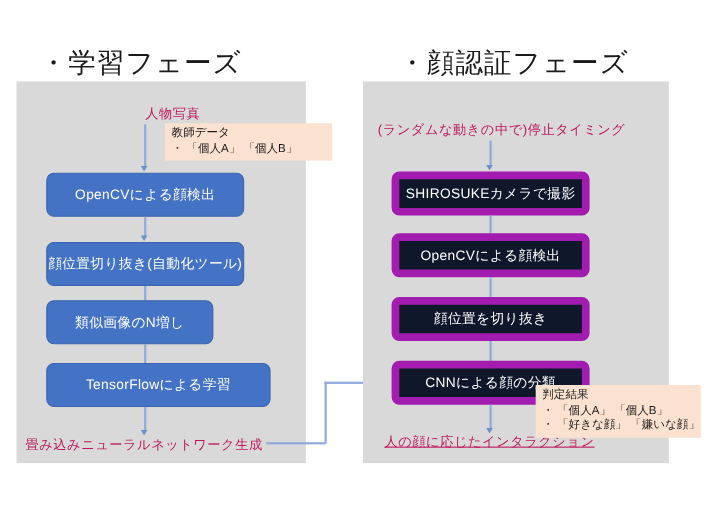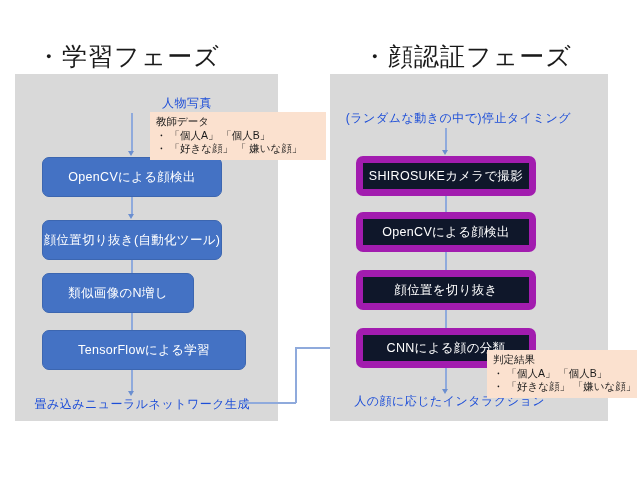--- a/index.html
+++ b/index.html
@@ -39,24 +39,24 @@
     top: 74px;
     height: 347px;
   }
   #panel-left  { left: 15px;  width: 263px; }
   #panel-right { left: 330px; width: 278px; }
 
   
   .plain-label {
     position: absolute;
     font-size: 12px;
-    color: #1d4ed8;
+    color: #be185d;
     white-space: nowrap;
     letter-spacing: .5px;
-    text-align: right;
+    text-align: center;
   }
 
   
   .node {
     position: absolute;
     height: 40px;
     border-radius: 7px;
     display: flex;
     align-items: center;
     justify-content: center;
@@ -145,26 +145,25 @@
   <div class="vline" style="left:131px; top:313px; height:18px;"></div>
   <div class="arrow-down" style="left:128px; top:330px;"></div>
 
   <div class="node blue" style="left:42px; top:330px; width:204px;">
     <span>TensorFlowによる学習</span>
   </div>
 
   <div class="vline" style="left:131px; top:370px; height:22px;"></div>
   <div class="arrow-down" style="left:128px; top:391px;"></div>
 
-  <div class="plain-label" style="left:22px; top:396px; width:218px;margin-left:10px;">畳み込みニューラルネットワーク生成</div>
-
-  <div class="callout" style="left:150px; top:112px; width:176px;">
+  <div class="plain-label" style="left:22px; top:396px; width:218px;">畳み込みニューラルネットワーク生成</div>
+
+  <div class="callout" style="left:150px; top:112px; width:152px;">
     <span class="c-line">教師データ</span>
     <span class="c-line">・ 「個人A」 「個人B」</span>
-    <span class="c-line">・ 「好きな顔」 「 嫌いな顔」</span>
   </div>
 
   <div class="hline" style="left:242px; top:402px; width:54px;"></div>
   <div class="vline" style="left:295px; top:347px; height:56px;"></div>
   <div class="hline" style="left:295px; top:347px; width:58px;"></div>
   <div class="arrow-right" style="left:352px; top:344px;"></div>
 
   <div class="panel" id="panel-right"></div>
 
   <div class="plain-label" style="left:341px; top:110px; width:230px;">(ランダムな動きの中で)停止タイミング</div>
@@ -193,21 +192,21 @@
   <div class="vline" style="left:445px; top:310px; height:20px;"></div>
   <div class="arrow-down" style="left:442px; top:329px;"></div>
 
   <div class="node orange" style="left:356px; top:328px; width:180px;">
     <span>CNNによる顔の分類</span>
   </div>
 
   <div class="vline" style="left:445px; top:368px; height:22px;"></div>
   <div class="arrow-down" style="left:442px; top:389px;"></div>
 
-  <div class="plain-label" style="left:345px; top:393px; width:200px;">人の顔に応じたインタラクション</div>
+  <div class="plain-label" style="left:345px; top:393px; width:200px;text-decoration:underline;">人の顔に応じたインタラクション</div>
 
   <div class="callout" style="left:487px; top:350px; width:150px;">
     <span class="c-line">判定結果</span>
     <span class="c-line">・ 「個人A」 「個人B」</span>
     <span class="c-line">・ 「好きな顔」 「嫌いな顔」</span>
   </div>
 
 </div>
 
 </body></html>

